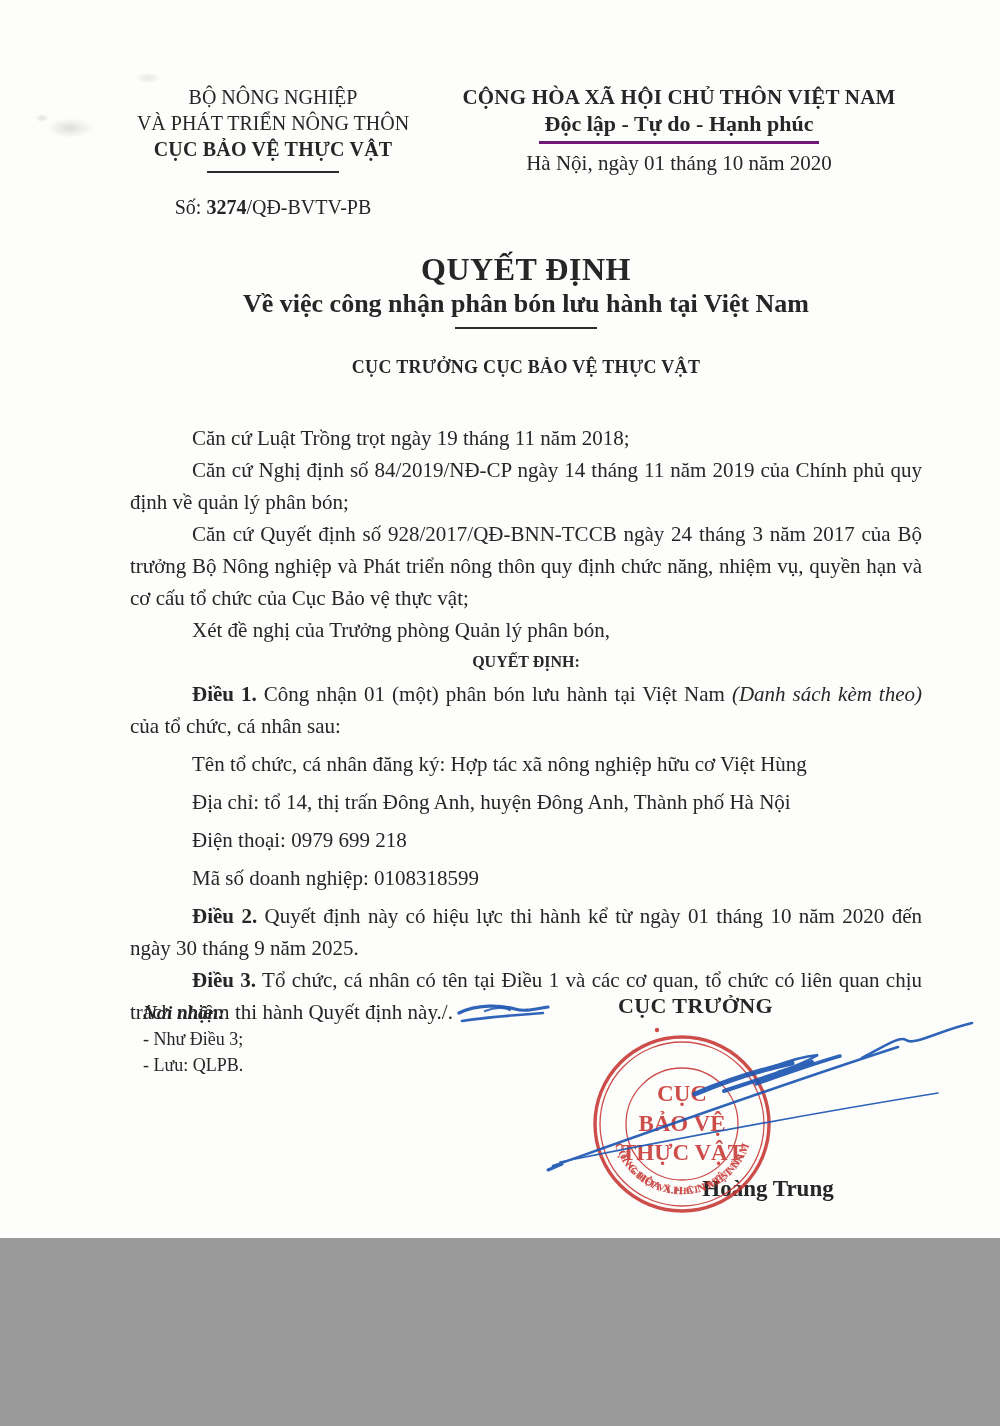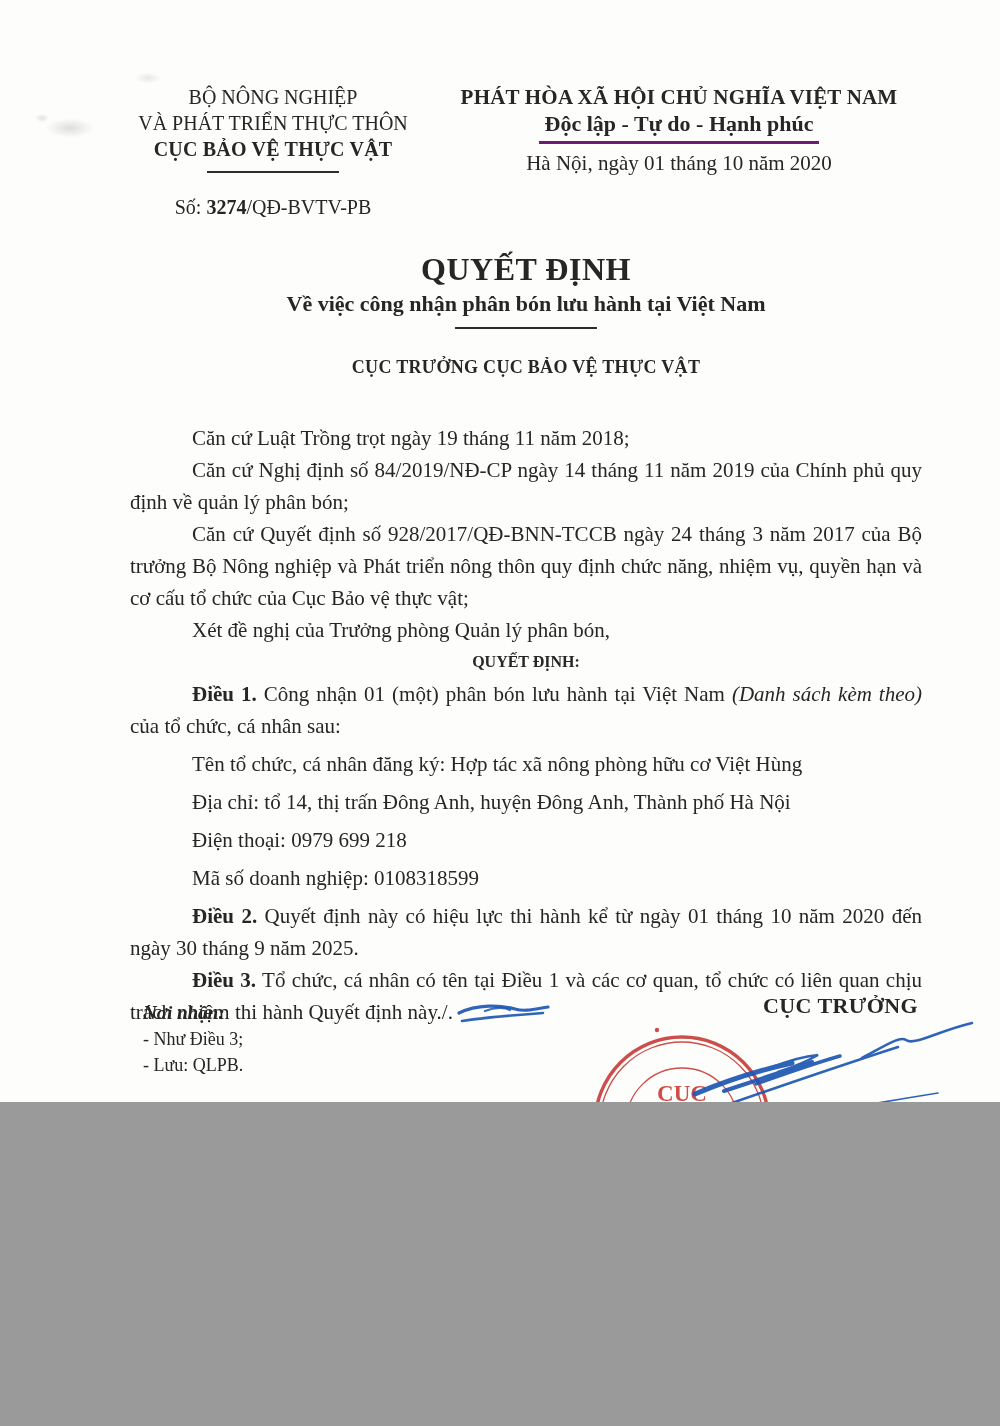--- a/index.html
+++ b/index.html
@@ -1,18 +1,18 @@
 <!DOCTYPE html>
 <html><head>
 <meta charset="utf-8">
 <style>
   html,body{margin:0;padding:0;background:#9a9a9a;}
   .page{
     position:relative;
-    width:1000px;height:1102px;
+    width:1000px;height:1238px;
     margin:0 auto;
     background:#fdfdfc;
     font-family:"Liberation Serif", serif;
     color:#262626;
     overflow:hidden;
   }
   
   .page::before{
     content:"";position:absolute;inset:0;pointer-events:none;
     background-image:
@@ -33,72 +33,72 @@
   }
   .motto1{font-weight:bold;font-size:21px;line-height:26px;letter-spacing:.2px;}
   .motto2{display:inline-block;font-weight:bold;font-size:22px;line-height:28px;
           border-bottom:3px solid #701a75;padding:0 6px 3px;}
   .dateline{margin-top:7px;font-size:21px;}
   .body-col{
     position:absolute;left:130px;top:252px;width:792px;
     font-size:21px;line-height:32px;
   }
   .doc-title{text-align:center;font-weight:bold;font-size:32px;line-height:34px;letter-spacing:.5px;}
-  .doc-subject{text-align:center;font-weight:bold;font-size:22px;line-height:32px;margin-top:2px;}
+  .doc-subject{text-align:center;font-weight:bold;font-size:26px;line-height:32px;margin-top:2px;}
   .rule-subject{width:142px;border:0;border-top:2px solid #2c2c2c;margin:7px auto 0;}
   .authority{text-align:center;font-weight:bold;font-size:18px;margin-top:22px;letter-spacing:.3px;}
   .paras{margin-top:39px;}
   .para{margin:0;text-indent:62px;text-align:justify;}
   .center-head{margin:0;text-align:center;font-weight:bold;font-size:16px;text-indent:0;}
   .detail{margin:6px 0;text-indent:62px;text-align:left;}
   .squiggle{vertical-align:-9px;margin-left:2px;}
   .foot-left{position:absolute;left:143px;top:1000px;font-size:18px;line-height:26px;}
   .foot-left .nn{font-weight:bold;font-style:italic;font-size:19px;}
-  .foot-right{position:absolute;left:618px;top:993px;width:300px;text-align:right;}
+  .foot-right{position:absolute;left:618px;top:993px;width:300px;text-align:left;}
   .signer-title{font-weight:bold;font-size:22px;letter-spacing:.4px;}
   .signer-name{position:absolute;left:618px;top:1176px;width:300px;text-align:center;
                font-weight:bold;font-size:23px;}
   .ink-overlay{position:absolute;left:0;top:0;pointer-events:none;}
 </style>
 </head>
 <body>
 
 <div class="page">
 
   <div class="hdr-left">
     <div>BỘ NÔNG NGHIỆP</div>
-    <div>VÀ PHÁT TRIỂN THỰC THÔN</div>
+    <div>VÀ PHÁT TRIỂN NÔNG THÔN</div>
     <div class="org-name">CỤC BẢO VỆ THỰC VẬT</div>
     <hr class="rule-small">
     <div class="doc-no"><span>Số: </span><b>3274</b><span>/QĐ-BVTV-PB</span></div>
   </div>
 
   <div class="hdr-right">
-    <div class="motto1">PHÁT HÒA XÃ HỘI CHỦ NGHĨA VIỆT NAM</div>
+    <div class="motto1">CỘNG HÒA XÃ HỘI CHỦ THÔN VIỆT NAM</div>
     <div><span class="motto2">Độc lập - Tự do - Hạnh phúc</span></div>
     <div class="dateline">Hà Nội, ngày 01 tháng 10 năm 2020</div>
   </div>
 
   <div class="body-col">
     <div class="doc-title">QUYẾT ĐỊNH</div>
     <div class="doc-subject">Về việc công nhận phân bón lưu hành tại Việt Nam</div>
     <hr class="rule-subject">
     <div class="authority">CỤC TRƯỞNG CỤC BẢO VỆ THỰC VẬT</div>
 
     <div class="paras">
       <p class="para">Căn cứ Luật Trồng trọt ngày 19 tháng 11 năm 2018;</p>
       <p class="para">Căn cứ Nghị định số 84/2019/NĐ-CP ngày 14 tháng 11 năm 2019 của Chính phủ quy định về quản lý phân bón;</p>
       <p class="para">Căn cứ Quyết định số 928/2017/QĐ-BNN-TCCB ngày 24 tháng 3 năm 2017 của Bộ trưởng Bộ Nông nghiệp và Phát triển nông thôn quy định chức năng, nhiệm vụ, quyền hạn và cơ cấu tổ chức của Cục Bảo vệ thực vật;</p>
       <p class="para">Xét đề nghị của Trưởng phòng Quản lý phân bón,</p>
 
       <p class="center-head">QUYẾT ĐỊNH:</p>
 
       <p class="para"><b>Điều 1.</b><span> Công nhận 01 (một) phân bón lưu hành tại Việt Nam </span><i>(Danh sách kèm theo)</i><span> của tổ chức, cá nhân sau:</span></p>
 
-      <p class="detail">Tên tổ chức, cá nhân đăng ký: Hợp tác xã nông phòng hữu cơ Việt Hùng</p>
+      <p class="detail">Tên tổ chức, cá nhân đăng ký: Hợp tác xã nông nghiệp hữu cơ Việt Hùng</p>
       <p class="detail">Địa chỉ: tổ 14, thị trấn Đông Anh, huyện Đông Anh, Thành phố Hà Nội</p>
       <p class="detail">Điện thoại: 0979 699 218</p>
       <p class="detail">Mã số doanh nghiệp: 0108318599</p>
 
       <p class="para"><b>Điều 2.</b><span> Quyết định này có hiệu lực thi hành kể từ ngày 01 tháng 10 năm 2020 đến ngày 30 tháng 9 năm 2025.</span></p>
 
       <p class="para"><b>Điều 3.</b><span> Tổ chức, cá nhân có tên tại Điều 1 và các cơ quan, tổ chức có liên quan chịu trách nhiệm thi hành Quyết định này./.</span><svg class="squiggle" width="100" height="30" viewBox="0 0 100 30">
         <path d="M4 15 C 22 6, 46 7, 60 11 C 70 14, 80 11, 93 9" fill="none" stroke="#1d57b2" stroke-width="3.2" stroke-linecap="round" opacity="0.92"></path>
         <path d="M7 23 C 32 19, 60 17, 88 15" fill="none" stroke="#1d57b2" stroke-width="2.6" stroke-linecap="round" opacity="0.92"></path>
         <path d="M30 13 C 40 9, 50 9, 55 12" fill="none" stroke="#1d57b2" stroke-width="2.2" stroke-linecap="round" opacity="0.85"></path>

